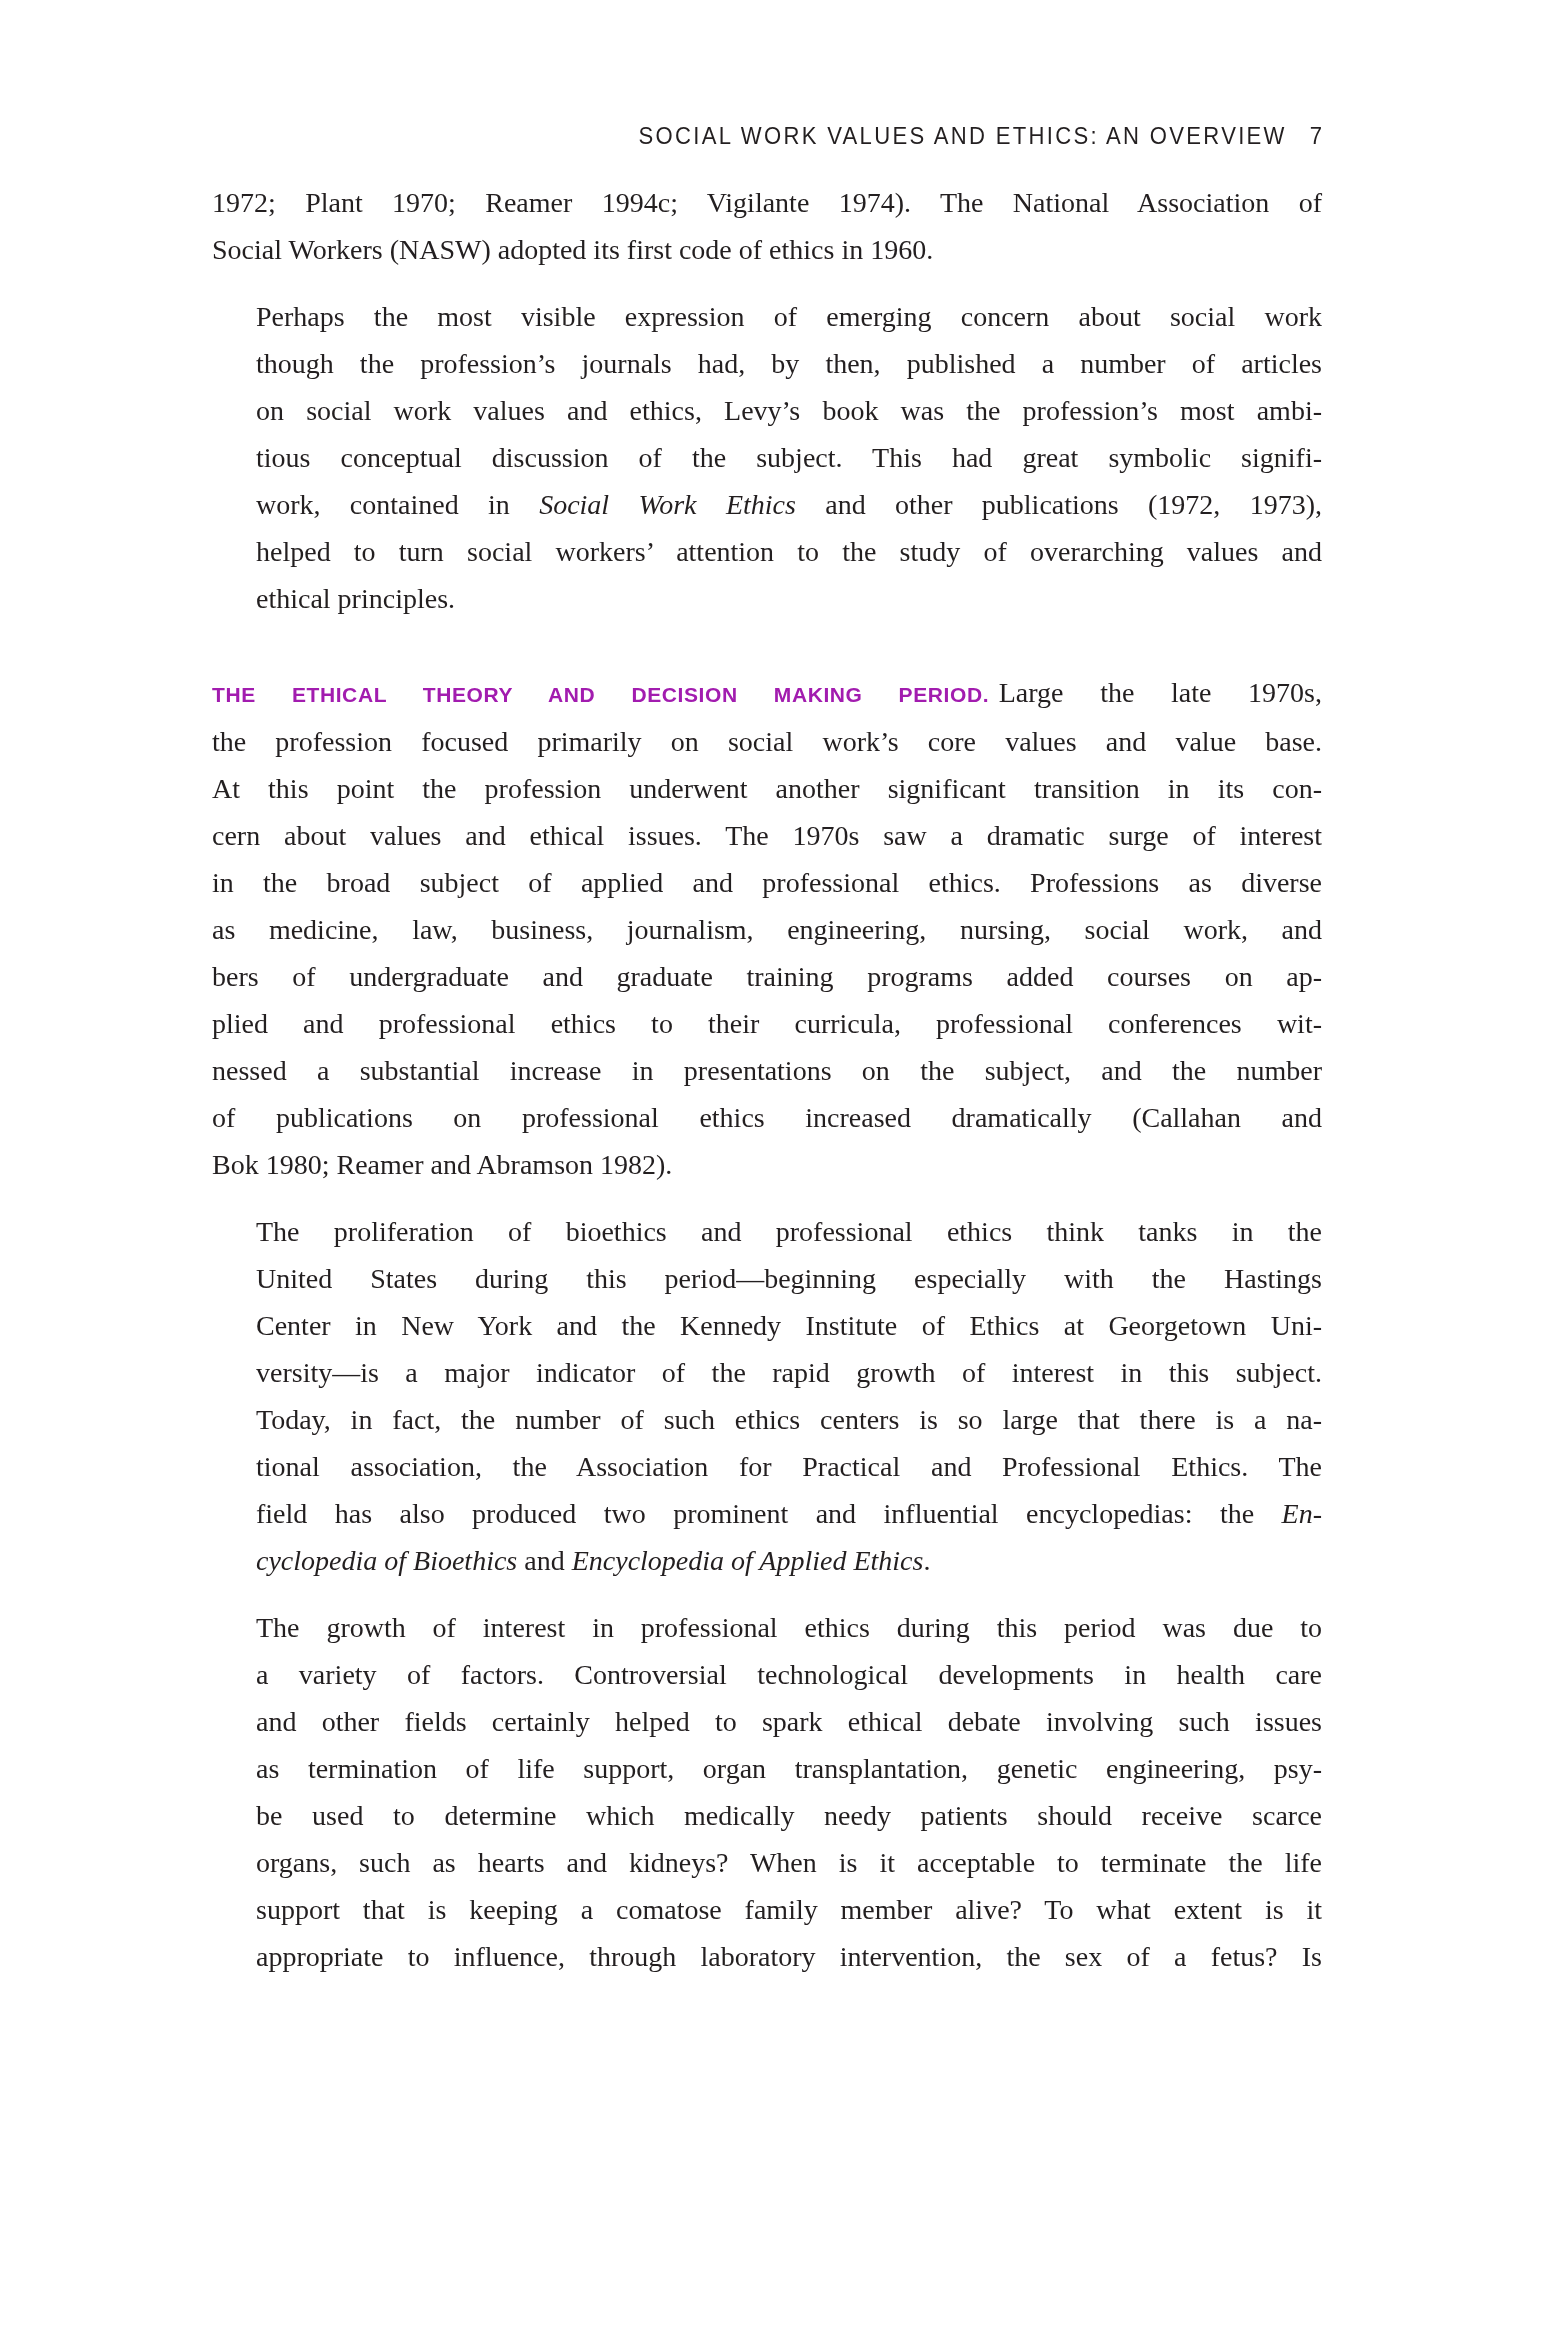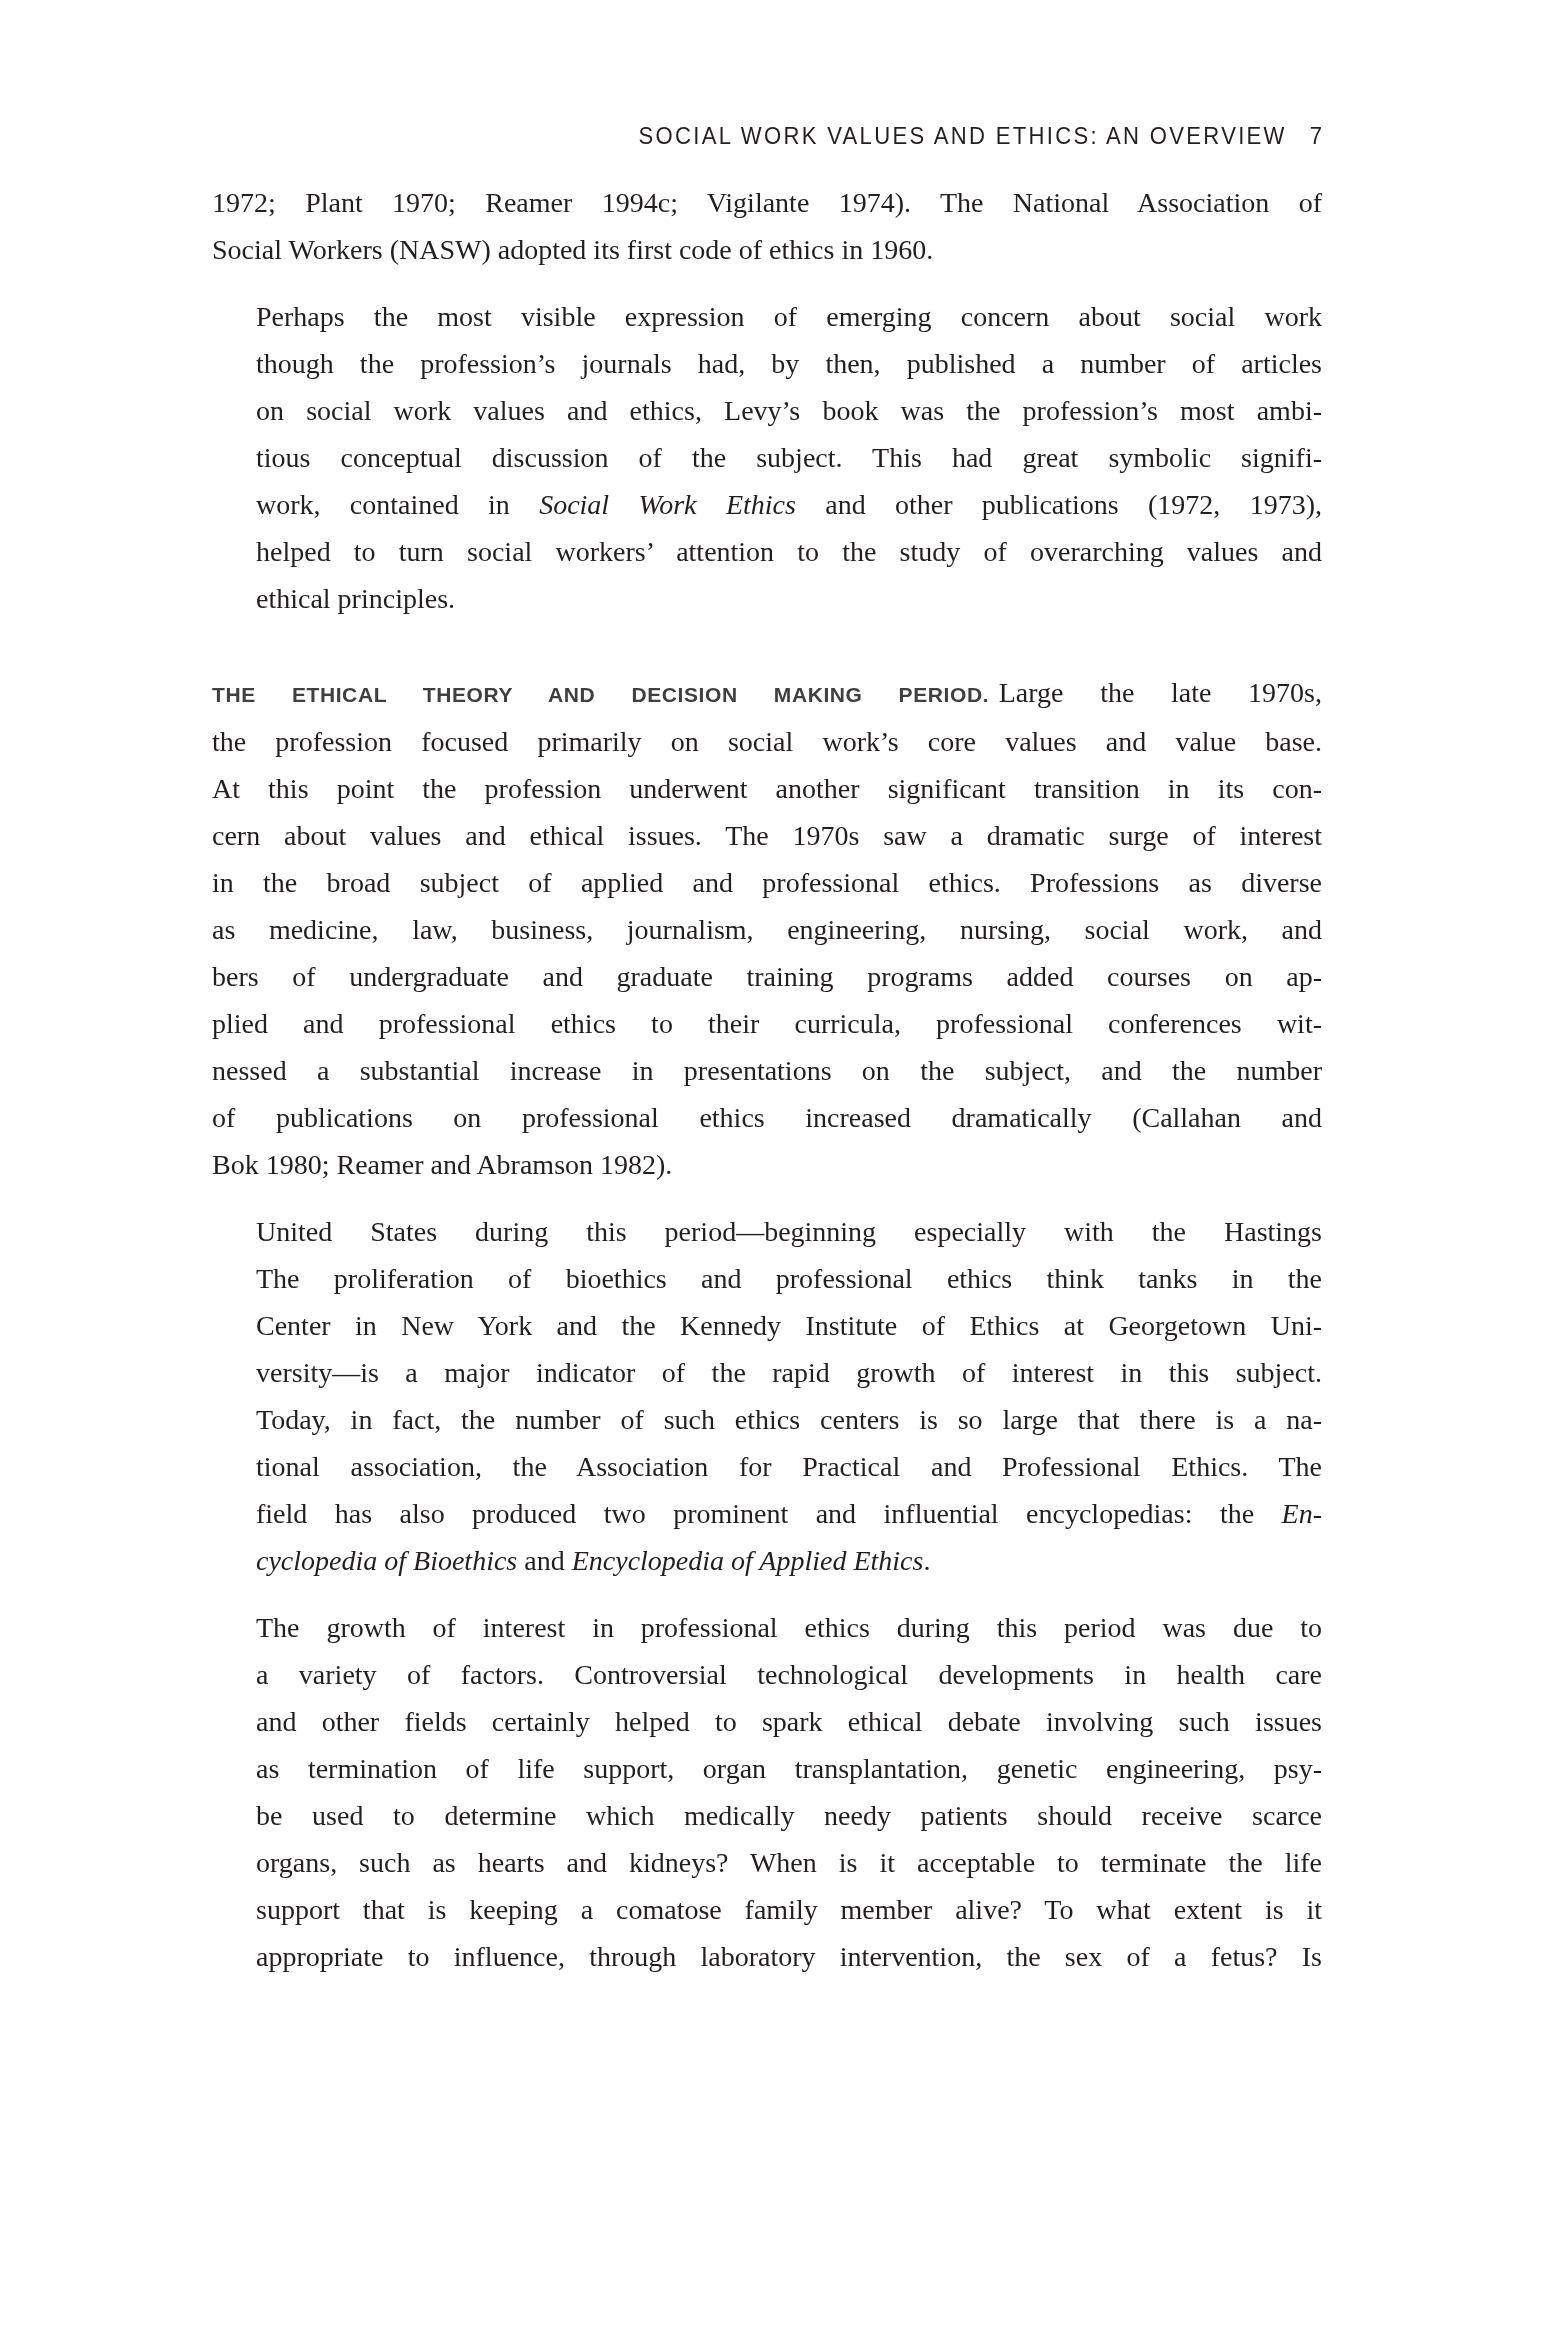--- a/index.html
+++ b/index.html
@@ -51,21 +51,21 @@
     margin-top: 20px;
   }
   .body-text p.section-start {
     margin-top: 47px;
   }
   .section-heading {
     font-family: "Liberation Sans", sans-serif;
     font-weight: bold;
     font-size: 21px;
     letter-spacing: 0.6px;
-    color: #404040;
+    color: #a21caf;
     margin-right: 9.6px;
   }
   em { font-style: italic; }
   .line { display: block; text-align: justify; text-align-last: justify; }
   .line.last { text-align-last: left; }
 </style>
 </head>
 <body>
 
 <div class="running-head">
@@ -93,22 +93,22 @@
       <span class="line"><span>cern about values and ethical issues. The 1970s saw a dramatic surge of interest</span></span>
       <span class="line"><span>in the broad subject of applied and professional ethics. Professions as diverse</span></span>
       <span class="line"><span>as medicine, law, business, journalism, engineering, nursing, social work, and</span></span>
       <span class="line"><span>bers of undergraduate and graduate training programs added courses on ap-</span></span>
       <span class="line"><span>plied and professional ethics to their curricula, professional conferences wit-</span></span>
       <span class="line"><span>nessed a substantial increase in presentations on the subject, and the number</span></span>
       <span class="line"><span>of publications on professional ethics increased dramatically (Callahan and</span></span>
       <span class="line last"><span>Bok 1980; Reamer and Abramson 1982).</span></span>
     </p>
     <p class="indent">
+      <span class="line" style="text-indent: 44px;"><span>The proliferation of bioethics and professional ethics think tanks in the</span></span>
       <span class="line"><span>United States during this period—beginning especially with the Hastings</span></span>
-      <span class="line" style="text-indent: 44px;"><span>The proliferation of bioethics and professional ethics think tanks in the</span></span>
       <span class="line"><span>Center in New York and the Kennedy Institute of Ethics at Georgetown Uni-</span></span>
       <span class="line"><span>versity—is a major indicator of the rapid growth of interest in this subject.</span></span>
       <span class="line"><span>Today, in fact, the number of such ethics centers is so large that there is a na-</span></span>
       <span class="line"><span>tional association, the Association for Practical and Professional Ethics. The</span></span>
       <span class="line"><span>field has also produced two prominent and influential encyclopedias: the </span><em>En-</em></span>
       <span class="line last"><em>cyclopedia of Bioethics</em><span> and </span><em>Encyclopedia of Applied Ethics</em><span>.</span></span>
     </p>
     <p class="indent">
       <span class="line" style="text-indent: 44px;"><span>The growth of interest in professional ethics during this period was due to</span></span>
       <span class="line"><span>a variety of factors. Controversial technological developments in health care</span></span>

